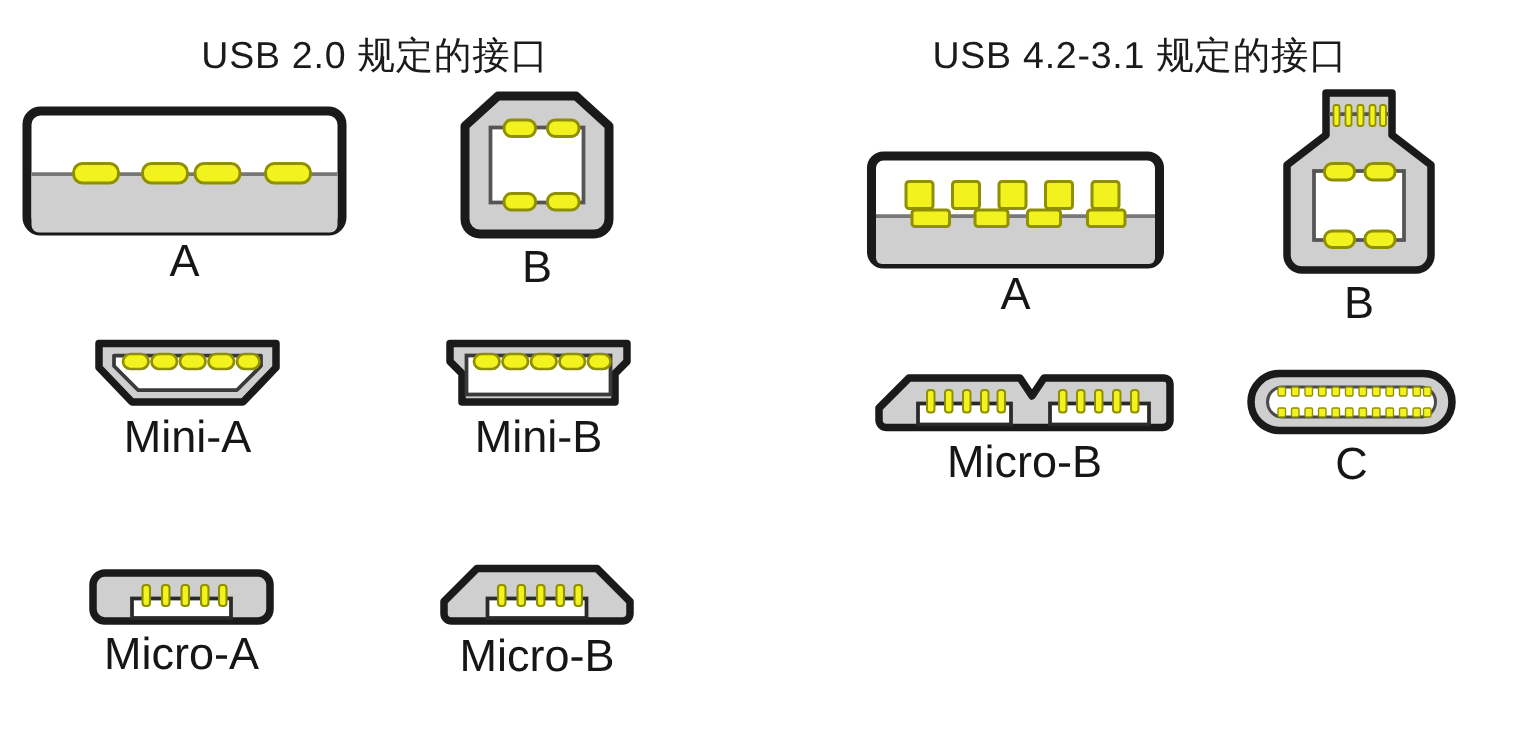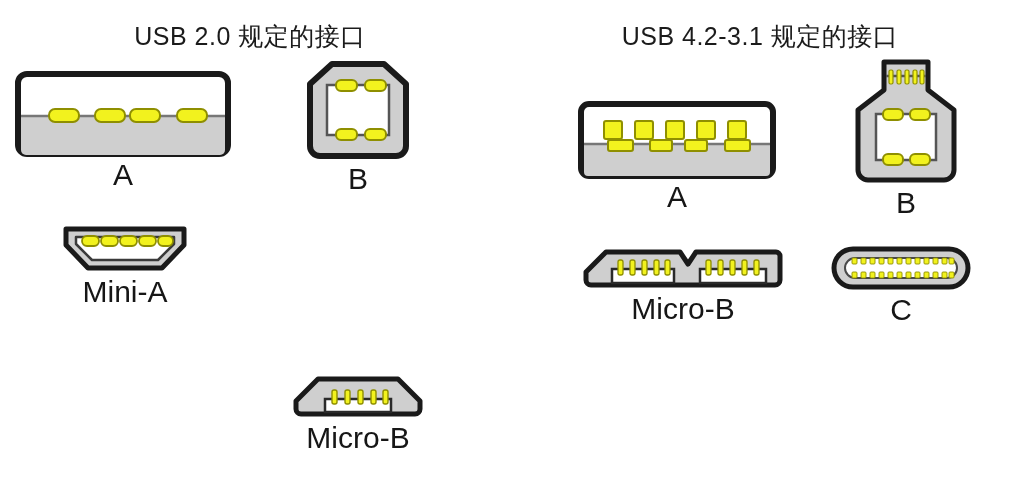--- a/index.html
+++ b/index.html
@@ -111,21 +111,49 @@
           <rect x="20" y="11" width="17" height="10" rx="5"></rect>
           <rect x="39" y="11" width="17" height="10" rx="5"></rect>
           <rect x="58" y="11" width="17" height="10" rx="5"></rect>
           <rect x="77" y="11" width="17" height="10" rx="5"></rect>
           <rect x="96" y="11" width="15" height="10" rx="5"></rect>
         </g>
       </svg>
       <div class="conn-label">Mini-A</div>
     </div>
 
-
+    <div class="conn" id="c-20-mini-b-wrap" style="left:296px; top:225px;">
+      <svg class="art" width="126" height="50" viewBox="0 0 126 50">
+        <path d="M4 4 H122 V16 L114 24 V43 H12 V24 L4 16 Z" fill="#cfcfcf" stroke="#1a1a1a" stroke-width="5" stroke-linejoin="round"></path>
+        <rect x="15" y="12" width="96" height="26" fill="#ffffff" stroke="#3a3a3a" stroke-width="2.5"></rect>
+        <g fill="#f2f21e" stroke="#8f8f00" stroke-width="1.8">
+          <rect x="20" y="11" width="17" height="10" rx="5"></rect>
+          <rect x="39" y="11" width="17" height="10" rx="5"></rect>
+          <rect x="58" y="11" width="17" height="10" rx="5"></rect>
+          <rect x="77" y="11" width="17" height="10" rx="5"></rect>
+          <rect x="96" y="11" width="15" height="10" rx="5"></rect>
+        </g>
+      </svg>
+      <div class="conn-label">Mini-B</div>
+    </div>
+
+    <div class="conn" id="c-20-micro-a-wrap" style="left:58px; top:378px;">
+      <svg class="art" width="126" height="42" viewBox="0 0 126 42">
+        <rect x="4" y="4" width="118" height="32" rx="8" ry="8" fill="#cfcfcf" stroke="#1a1a1a" stroke-width="5"></rect>
+        <rect x="30" y="21" width="66" height="13" fill="#ffffff" stroke="#2a2a2a" stroke-width="2.5"></rect>
+        <g fill="#f2f21e" stroke="#8f8f00" stroke-width="1.4">
+          <rect x="37" y="12" width="5" height="14" rx="2"></rect>
+          <rect x="50" y="12" width="5" height="14" rx="2"></rect>
+          <rect x="63" y="12" width="5" height="14" rx="2"></rect>
+          <rect x="76" y="12" width="5" height="14" rx="2"></rect>
+          <rect x="88" y="12" width="5" height="14" rx="2"></rect>
+        </g>
+      </svg>
+      <div class="conn-label">Micro-A</div>
+    </div>
 
     <div class="conn" id="c-20-micro-b-wrap" style="left:292px; top:375px;">
       <svg class="art" width="132" height="46" viewBox="0 0 132 46">
         <path d="M26 4 H106 L128 26 V34 a5 5 0 0 1 -5 5 H9 a5 5 0 0 1 -5 -5 V26 Z" fill="#cfcfcf" stroke="#1a1a1a" stroke-width="5" stroke-linejoin="round"></path>
         <rect x="33" y="24" width="66" height="13" fill="#ffffff" stroke="#2a2a2a" stroke-width="2.5"></rect>
         <g fill="#f2f21e" stroke="#8f8f00" stroke-width="1.4">
           <rect x="40" y="15" width="5" height="14" rx="2"></rect>
           <rect x="53" y="15" width="5" height="14" rx="2"></rect>
           <rect x="66" y="15" width="5" height="14" rx="2"></rect>
           <rect x="79" y="15" width="5" height="14" rx="2"></rect>

